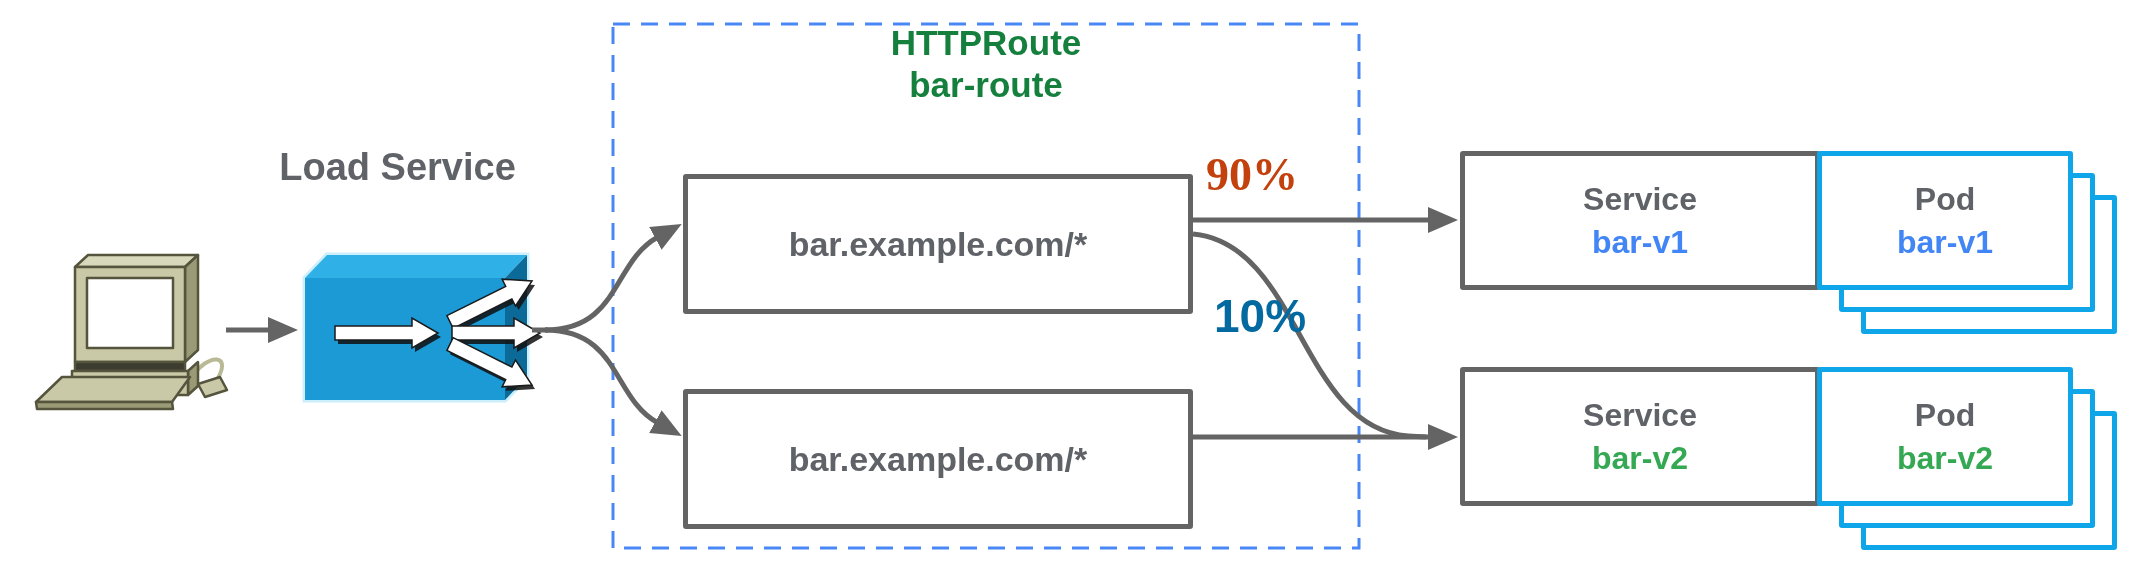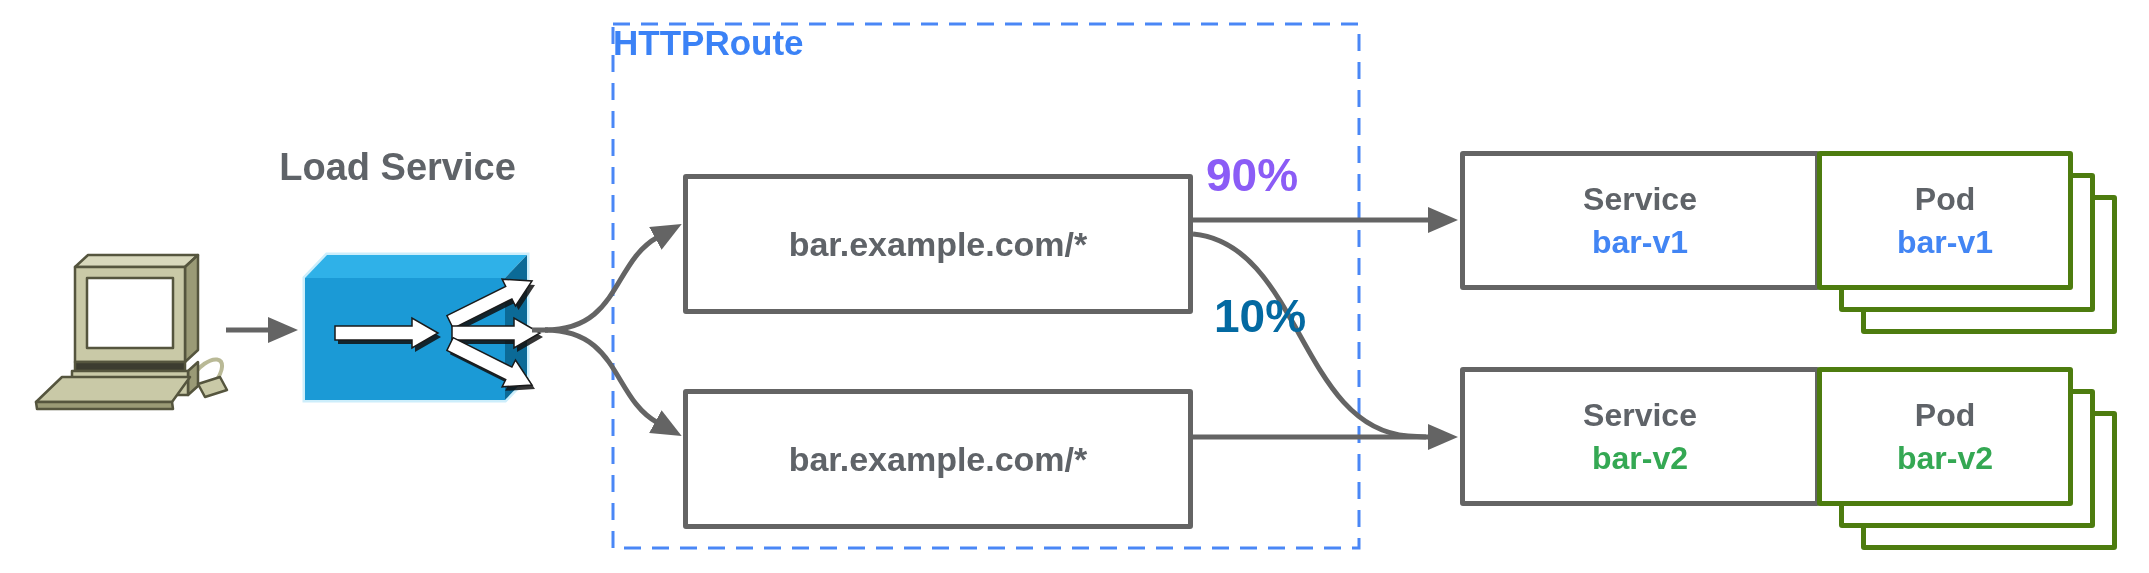--- a/index.html
+++ b/index.html
@@ -21,40 +21,40 @@
 
   .service-box { left:1460px; width:360px; height:139px; font-size:32px; line-height:43px; }
   #service-box-1 { top:151px; }
   #service-box-2 { top:367px; }
 
   .pod-stack { position:absolute; left:1817px; width:305px; height:190px; }
   #pod-stack-1 { top:151px; }
   #pod-stack-2 { top:367px; }
   .pod-layer {
     position:absolute; box-sizing:border-box; width:256px; height:139px;
-    background:#ffffff; border:5px solid #4d7c0f; border-radius:3px;
+    background:#ffffff; border:5px solid #0ea5e9; border-radius:3px;
   }
   .pod-layer.l3 { left:44px; top:44px; }
   .pod-layer.l2 { left:22px; top:22px; }
   .pod-layer.front {
     left:0; top:0; display:flex; flex-direction:column; align-items:center;
     justify-content:center; text-align:center; color:#5f6368;
     font-size:32px; line-height:43px;
   }
 
   .lb-label {
     position:absolute; left:240px; top:146px; width:315px; text-align:center;
     font-size:38px; color:#5f6368; white-space:nowrap;
   }
   .route-title {
-    position:absolute; left:613px; top:22px; width:746px; text-align:left;
-    font-size:35px; line-height:42px; color:#3b82f6;
+    position:absolute; left:613px; top:22px; width:746px; text-align:center;
+    font-size:35px; line-height:42px; color:#15803d;
   }
   .pct { position:absolute; font-size:46px; white-space:nowrap; }
-  #pct-90 { left:1206px; top:148px; color:#8b5cf6; }
+  #pct-90 { left:1206px; top:148px; color:#c2410c;font-family:Liberation Serif, serif; }
   #pct-10 { left:1214px; top:289px; color:#0369a1; }
 </style>
 </head>
 <body>
 
 <div class="stage">
 
   <svg class="wires" viewBox="0 0 2149 573">
     <defs>
       <marker id="arrowhead" markerUnits="userSpaceOnUse" markerWidth="34" markerHeight="28" refX="3" refY="13" orient="auto">
@@ -112,20 +112,21 @@
     <path d="M1193,437 H1431" stroke="#646464" stroke-width="5" fill="none" marker-end="url(#arrowhead)"></path>
 
     <path d="M1758,220 H1786" stroke="#646464" stroke-width="5" fill="none" marker-end="url(#arrowhead)"></path>
     <path d="M1758,437 H1786" stroke="#646464" stroke-width="5" fill="none" marker-end="url(#arrowhead)"></path>
   </svg>
 
   <div class="lb-label">Load Service</div>
 
   <div class="route-title">
     <div>HTTPRoute</div>
+    <div>bar-route</div>
   </div>
 
   <div class="box route-box" id="route-box-1">
     <div>bar.example.com/*</div>
   </div>
 
   <div class="box route-box" id="route-box-2">
     <div>bar.example.com/*</div>
   </div>
 

